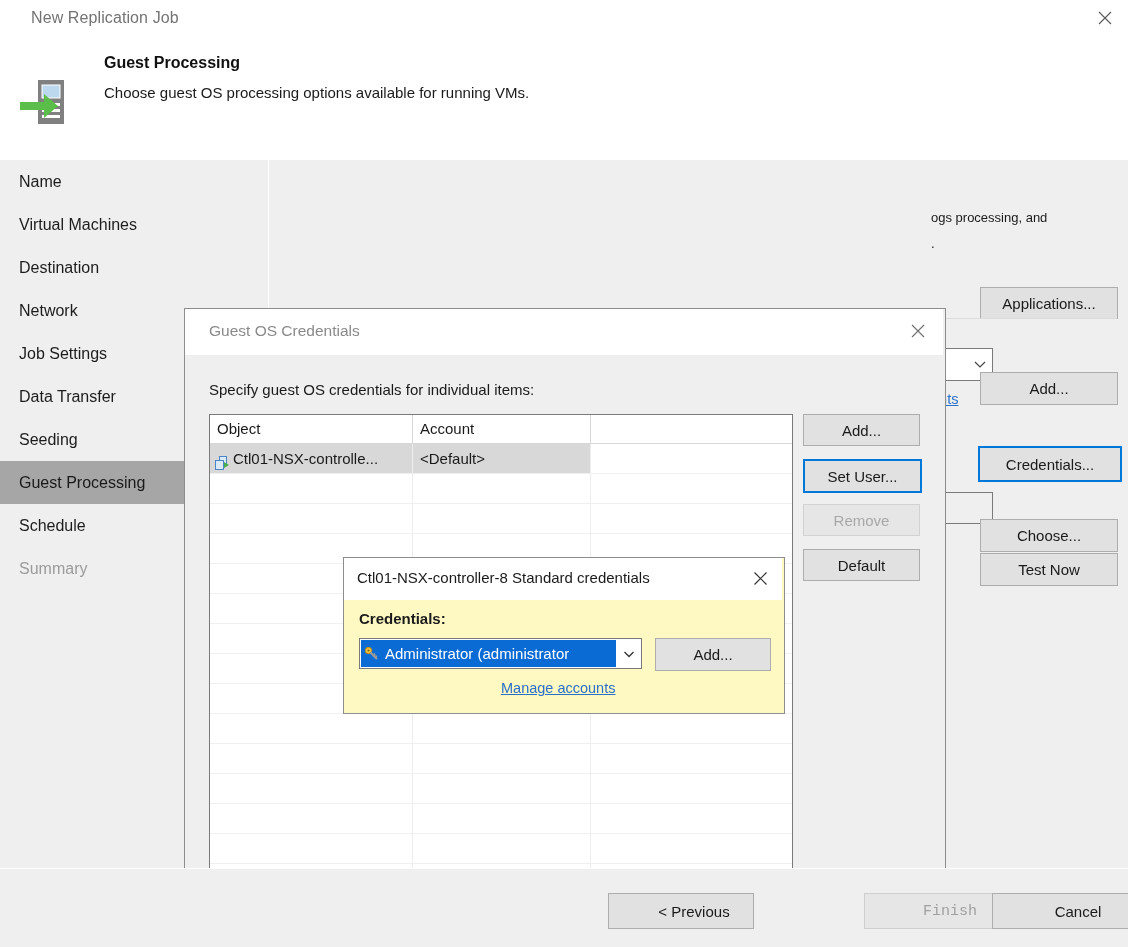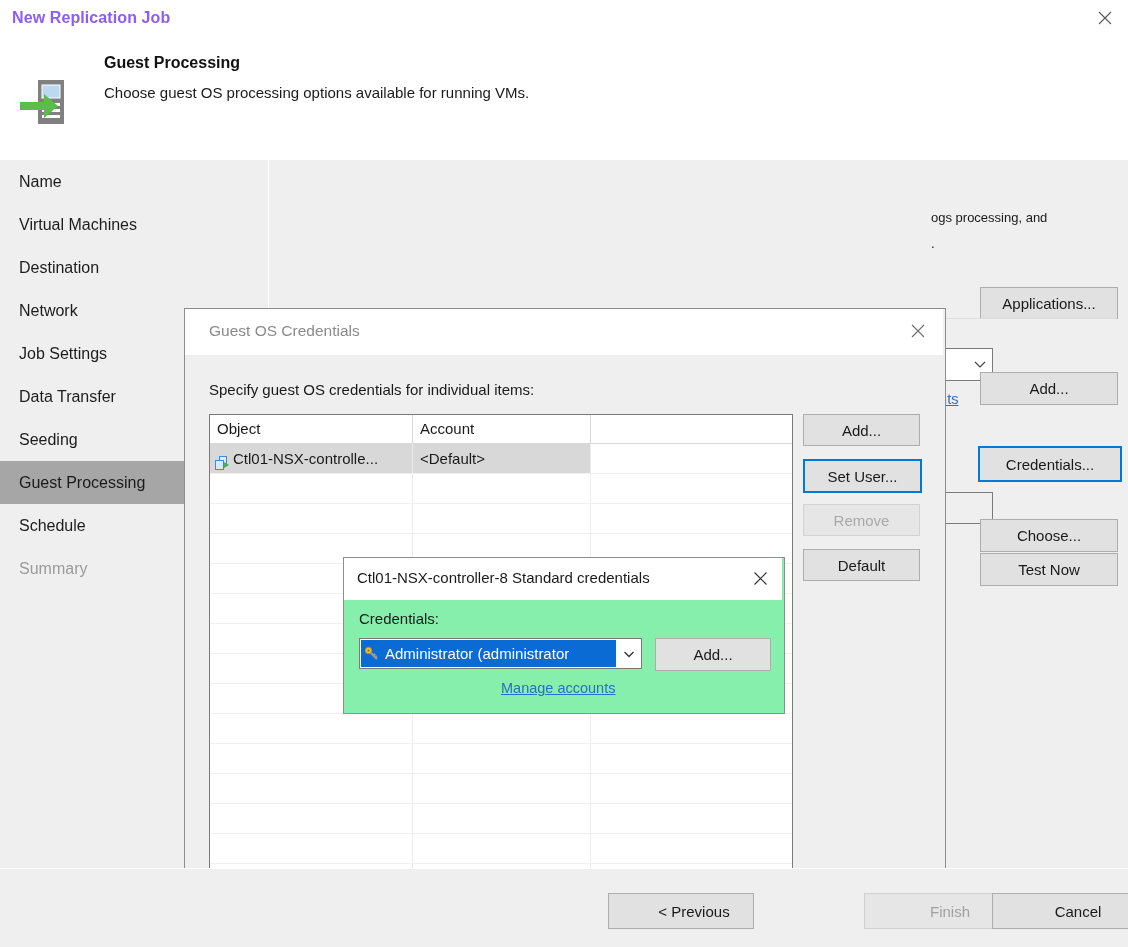--- a/index.html
+++ b/index.html
@@ -12,22 +12,22 @@
     overflow:hidden;
     position:relative;
   }
   
   #wizard{position:absolute;inset:0;background:#ffffff;}
   #titlebar{
     position:absolute;left:0;top:0;width:1128px;height:40px;
     background:#ffffff;
   }
   #titlebar .title{
-    position:absolute;left:12px;top:9px;
-    font-size:16px;color:#8b5cf6;letter-spacing:.1px;font-weight:bold;
+    position:absolute;left:31px;top:9px;
+    font-size:16px;color:#737373;letter-spacing:.1px;
   }
   #titlebar .closebtn{
     position:absolute;right:0;top:0;width:46px;height:36px;
     display:flex;align-items:center;justify-content:center;
     color:#5a5a5a;
   }
   #titlebar .closebtn svg{display:block;}
 
   
   #pagehead{position:absolute;left:0;top:40px;width:1128px;height:120px;background:#ffffff;}
@@ -70,21 +70,21 @@
   .bghr{position:absolute;height:1px;background:#dcdcdc;}
 
   
   #footer{position:absolute;left:0;top:868px;width:1128px;height:79px;background:#efefef;border-top:1px solid #ffffff;}
   #footer .navbtn{
     position:absolute;top:24px;height:34px;width:118px;
     background:#e1e1e1;border:1px solid #adadad;
     font-size:15px;color:#1a1a1a;
     display:flex;align-items:center;justify-content:center;padding-left:26px;
   }
-  #footer .navbtn.disabled{color:#a0a0a0;background:#e6e6e6;border-color:#cfcfcf;}
+  #footer .navbtn.disabled{color:#a0a0a0;background:#e6e6e6;border-color:#cfcfcf;font-family:Liberation Mono, monospace;}
 
   
   #gosdlg{
     position:absolute;left:184px;top:148px;width:760px;height:650px;
     background:#efefef;border:1px solid #8d8d8d;
     box-shadow:0 0 0 0 rgba(0,0,0,0);
   }
   #gosdlg .dlgtitlebar{position:absolute;left:0;top:0;width:758px;height:46px;background:#ffffff;}
   #gosdlg .dlgtitle{position:absolute;left:24px;top:13px;font-size:15.5px;color:#8a8a8a;}
   #gosdlg .dlgclose{
@@ -128,29 +128,29 @@
   #gosdlg .dlgbtn{
     position:absolute;top:596px;height:32px;width:118px;
     background:#e1e1e1;border:1px solid #adadad;
     font-size:15px;color:#1a1a1a;
     display:flex;align-items:center;justify-content:center;
   }
 
   
   #credpop{
     position:absolute;left:343px;top:397px;width:440px;height:155px;
-    background:#86efac;border:1px solid #8d8d8d;
+    background:#fef9c3;border:1px solid #8d8d8d;
   }
   #credpop .ctitlebar{position:absolute;left:0;top:0;width:438px;height:42px;background:#ffffff;}
   #credpop .ctitle{position:absolute;left:13px;top:11px;font-size:15px;color:#1a1a1a;white-space:nowrap;}
   #credpop .cclose{
     position:absolute;right:4px;top:3px;width:36px;height:34px;
     display:flex;align-items:center;justify-content:center;color:#333;
   }
-  #credpop .clabel{position:absolute;left:15px;top:52px;font-size:15px;color:#1a1a1a;}
+  #credpop .clabel{position:absolute;left:15px;top:52px;font-size:15px;color:#1a1a1a;font-weight:bold;}
   #credpop .ccombo{
     position:absolute;left:15px;top:80px;width:283px;height:31px;
     background:#ffffff;border:1px solid #7a7a7a;box-sizing:border-box;
     display:flex;align-items:center;
   }
   #credpop .ccombo .selvalue{
     flex:1;height:27px;margin:1px;background:#0a6bd4;color:#ffffff;
     display:flex;align-items:center;padding-left:3px;font-size:15px;
     white-space:nowrap;overflow:hidden;
   }

